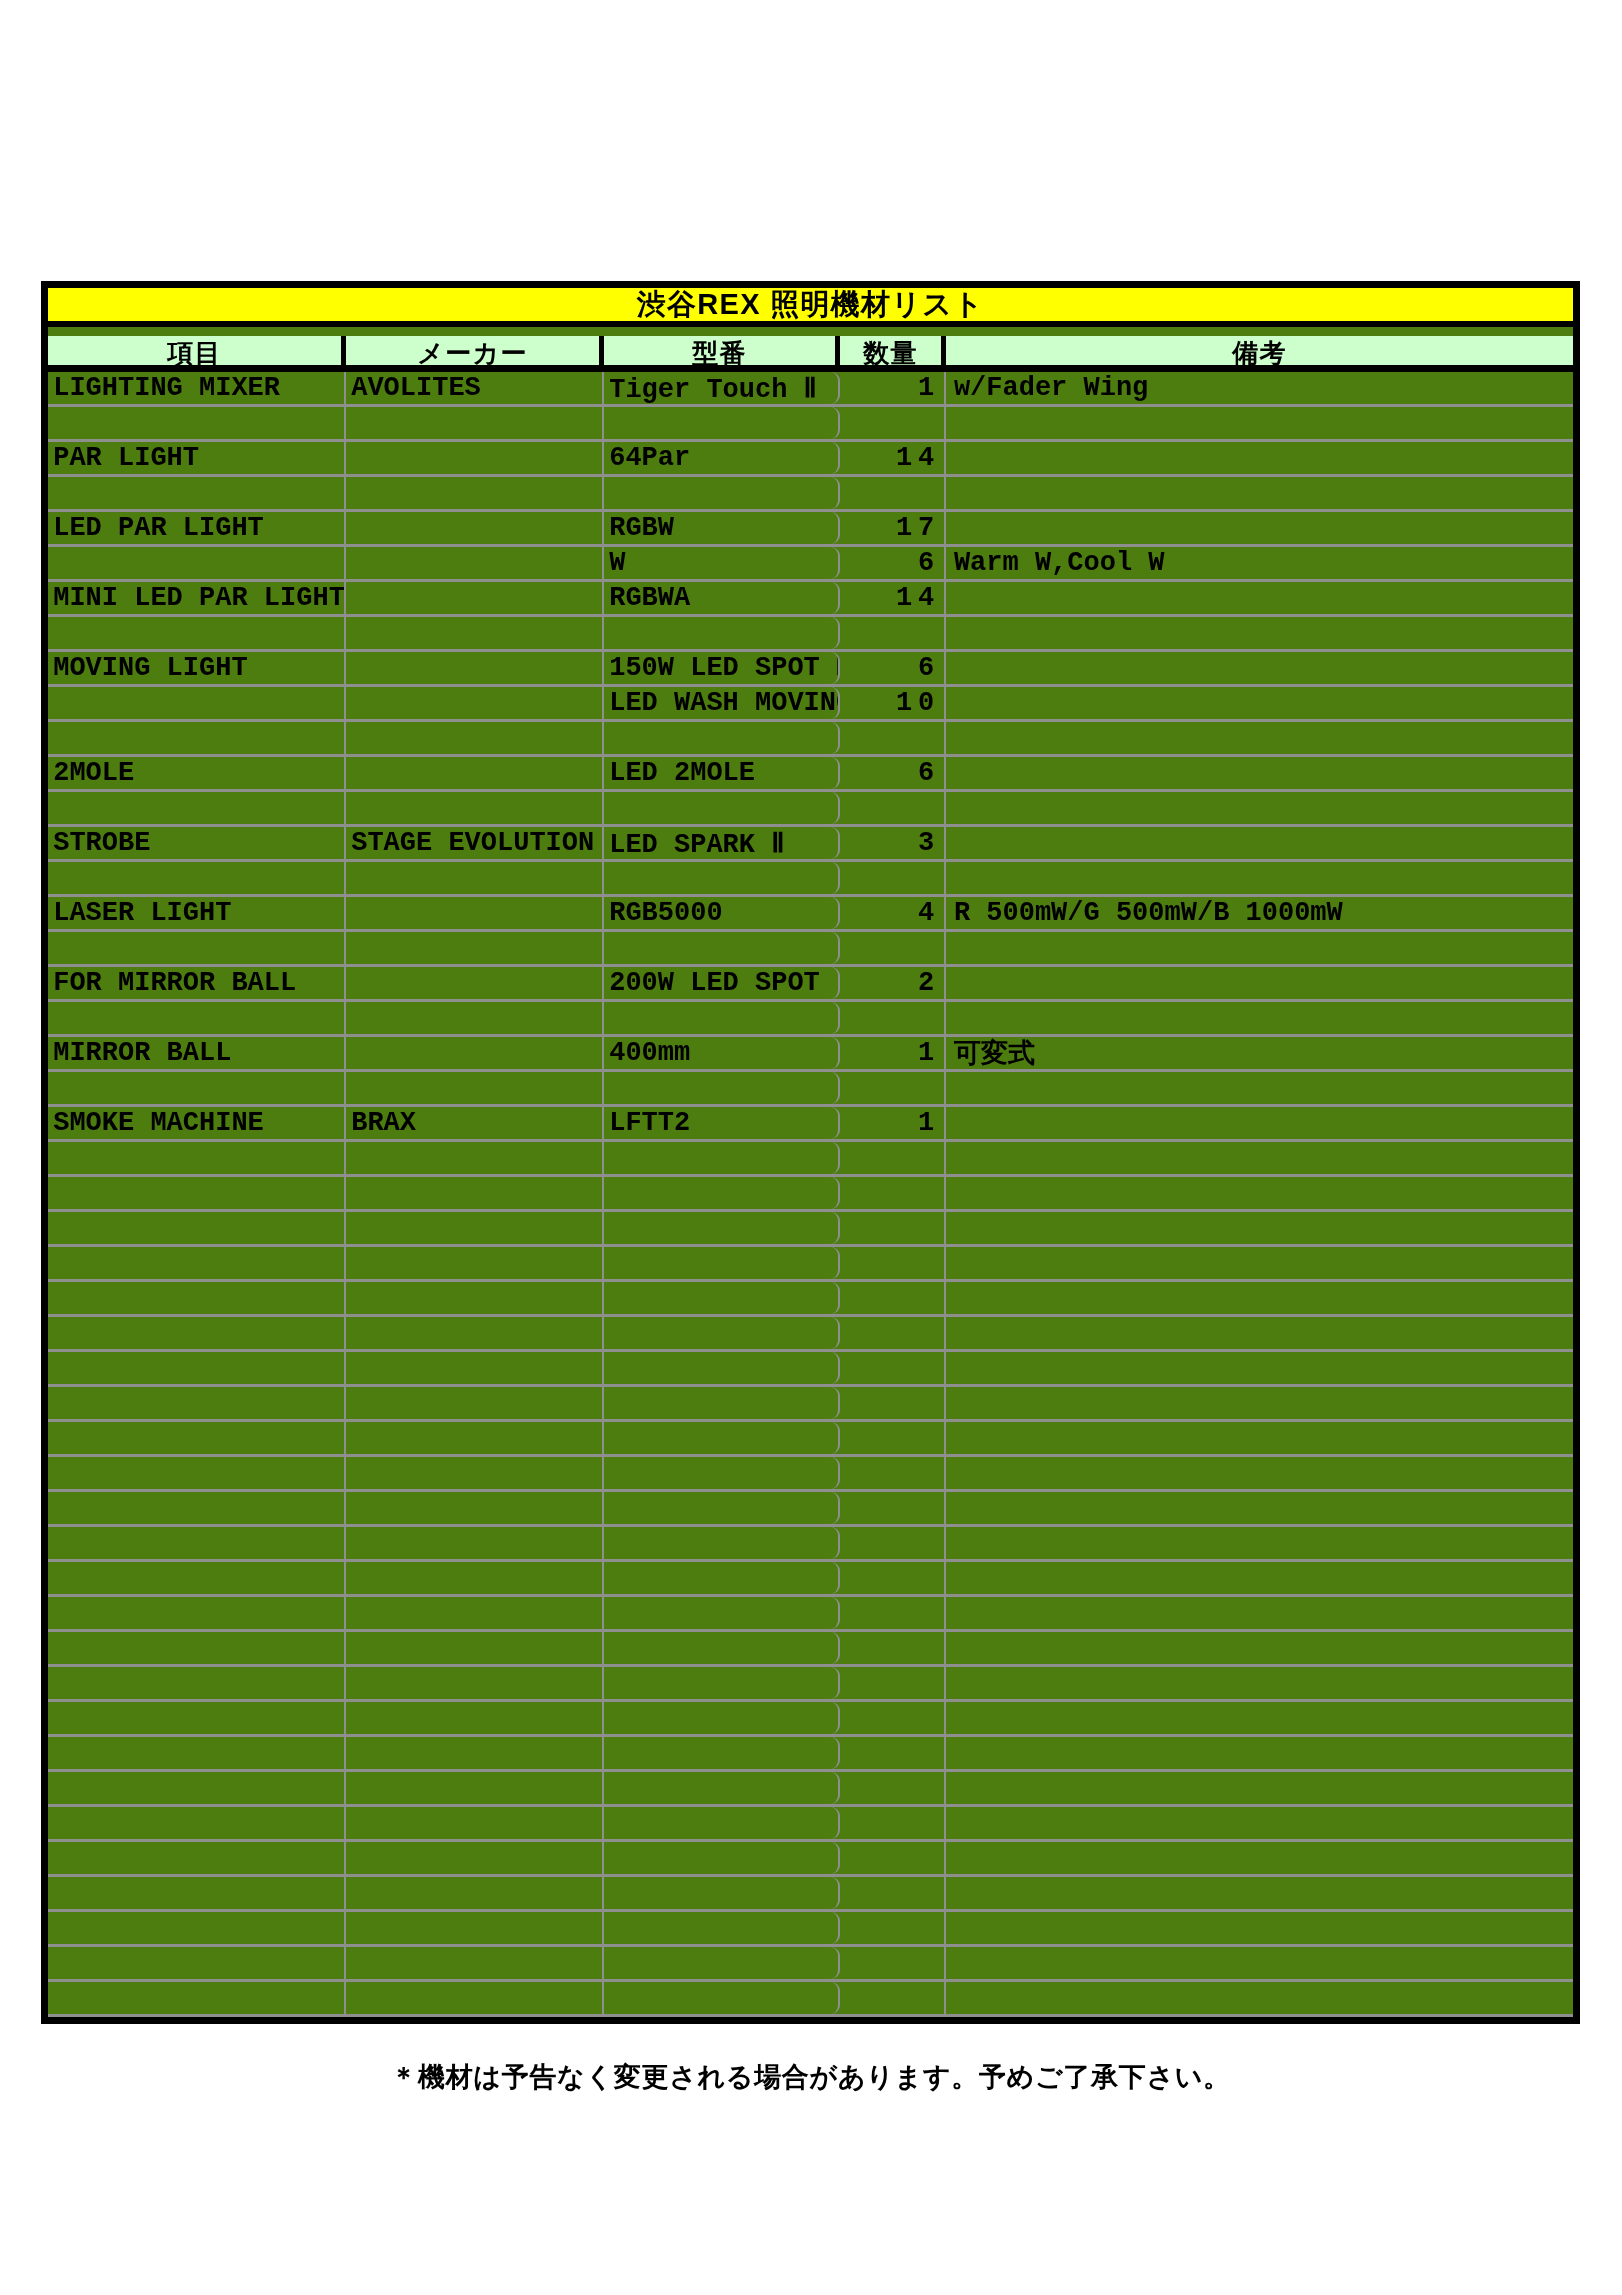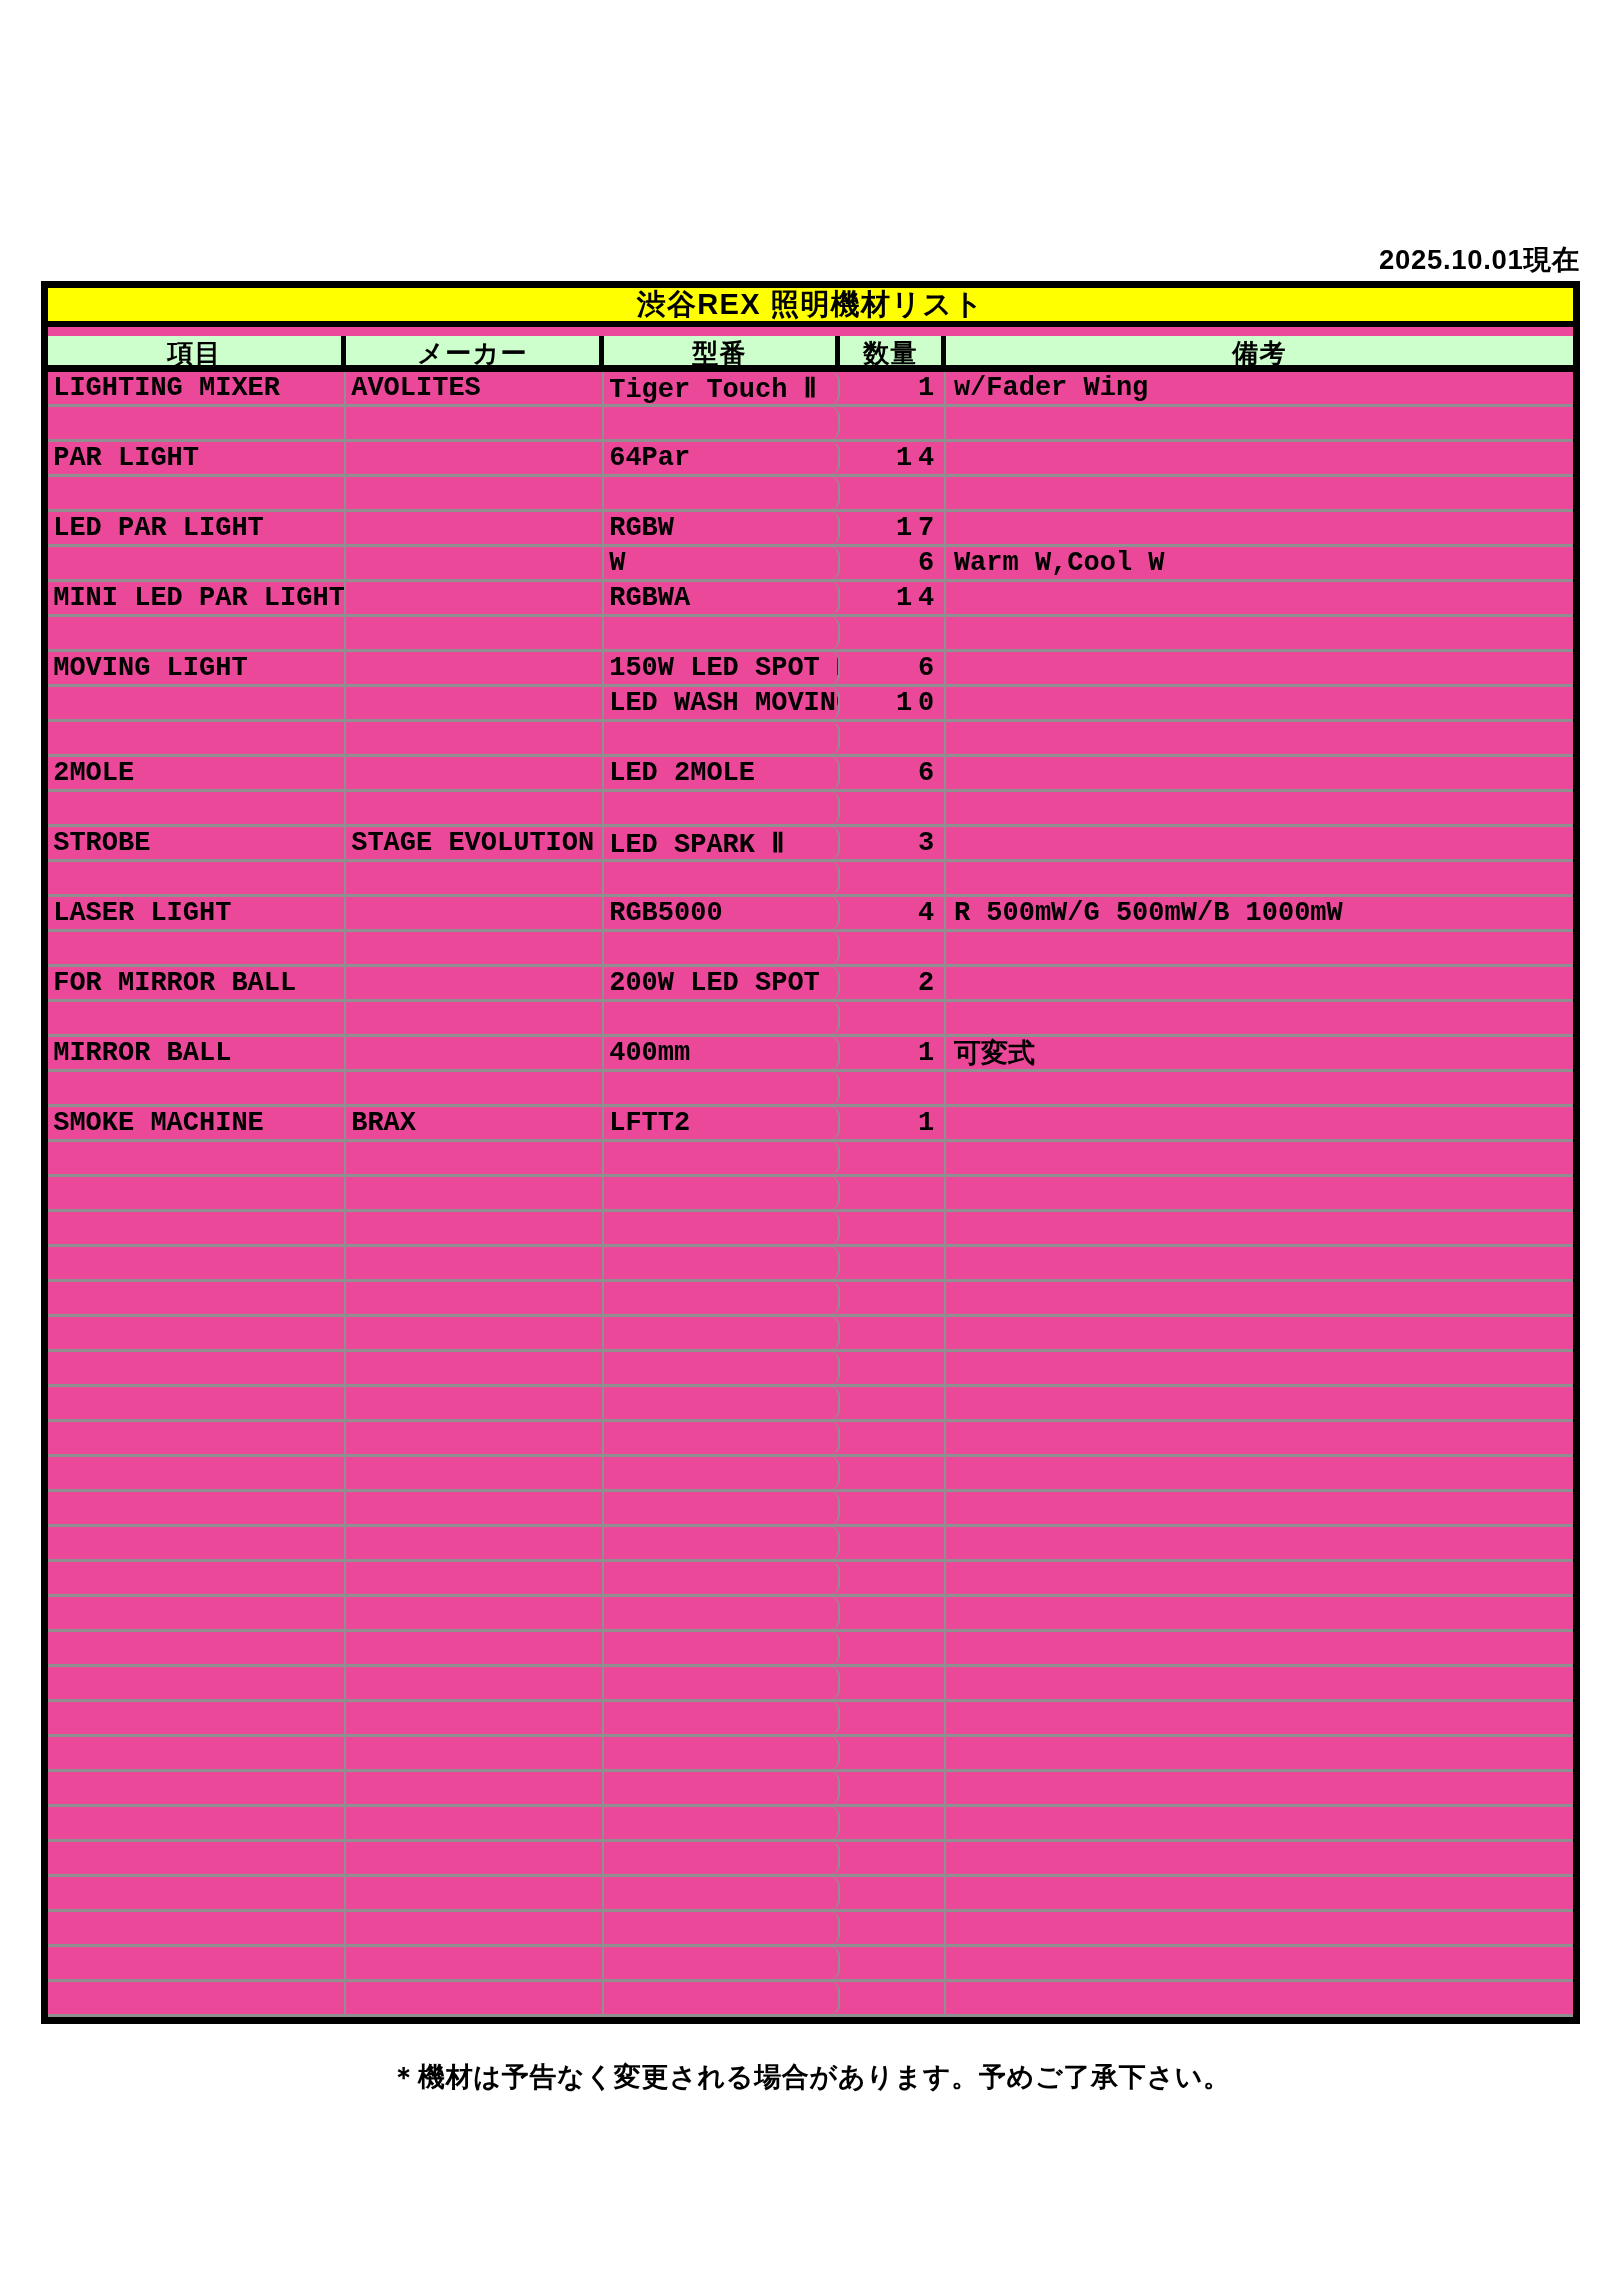--- a/index.html
+++ b/index.html
@@ -20,21 +20,21 @@
     color:#000;
     overflow:hidden;
   }
   .date{
     position:absolute;top:242px;left:41px;width:1539px;
     text-align:right;font-size:27.5px;letter-spacing:0.7px;
   }
   .equip-table{
     position:absolute;top:281px;left:41px;width:1539px;
     border:7.9px solid var(--border);
-    background:#ec4899;
+    background:#4d7c0f;
   }
   .title-row{
     height:39px;background:var(--title-bg);
     border-bottom:6.5px solid var(--border);
     display:flex;align-items:center;justify-content:center;
     font-size:29px;letter-spacing:1.3px;
   }
   .grid-row{
     display:grid;
     grid-template-columns:var(--c1) var(--c2) var(--c3) var(--c4) 1fr;
@@ -73,21 +73,20 @@
   .footer-note{
     position:absolute;top:2059px;left:41px;width:1539px;
     text-align:center;font-size:27px;letter-spacing:0.7px;
   }
 </style>
 </head>
 <body>
 
 <div class="page">
 
-  <div class="date">2025.10.01現在</div>
 
   <div class="equip-table">
 
     <div class="title-row">渋谷REX 照明機材リスト</div>
 
     <div class="grid-row header-row">
       <div class="cell">項目</div>
       <div class="cell">メーカー</div>
       <div class="cell">型番</div>
       <div class="cell">数量</div>

